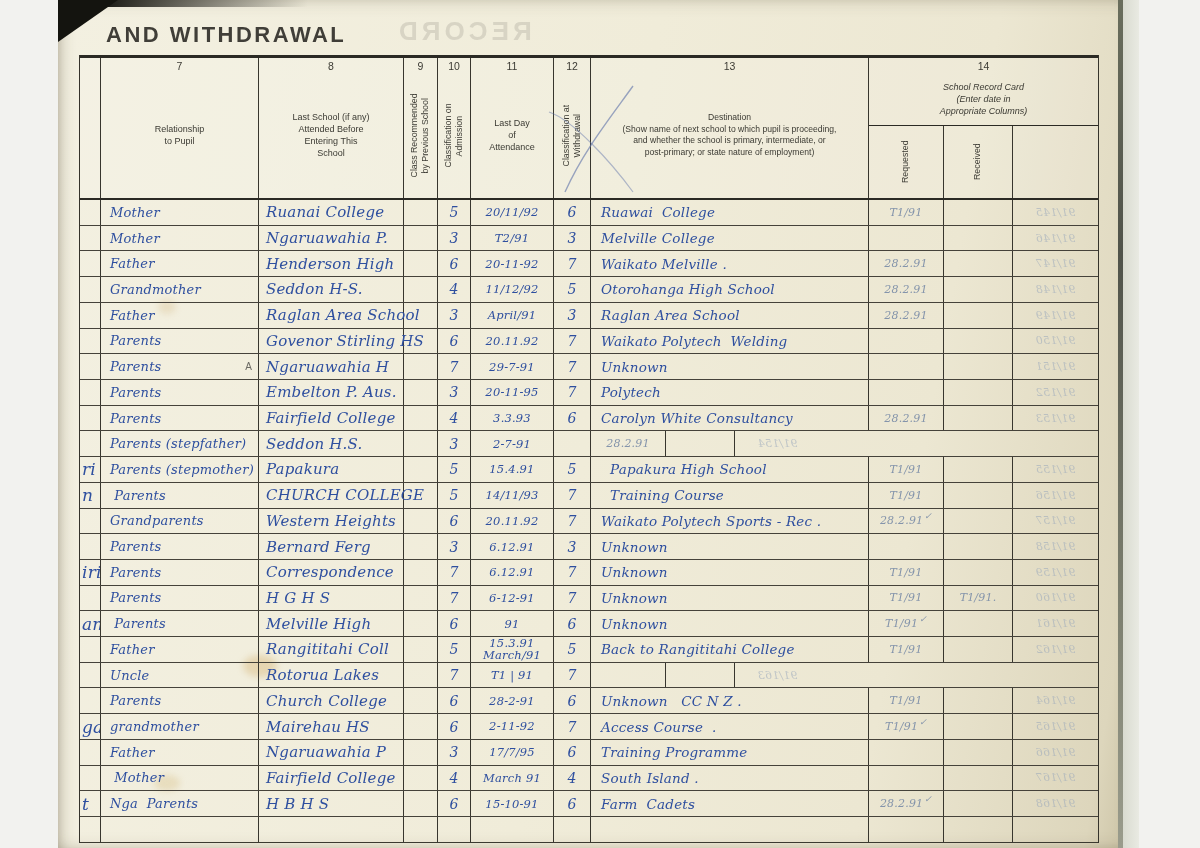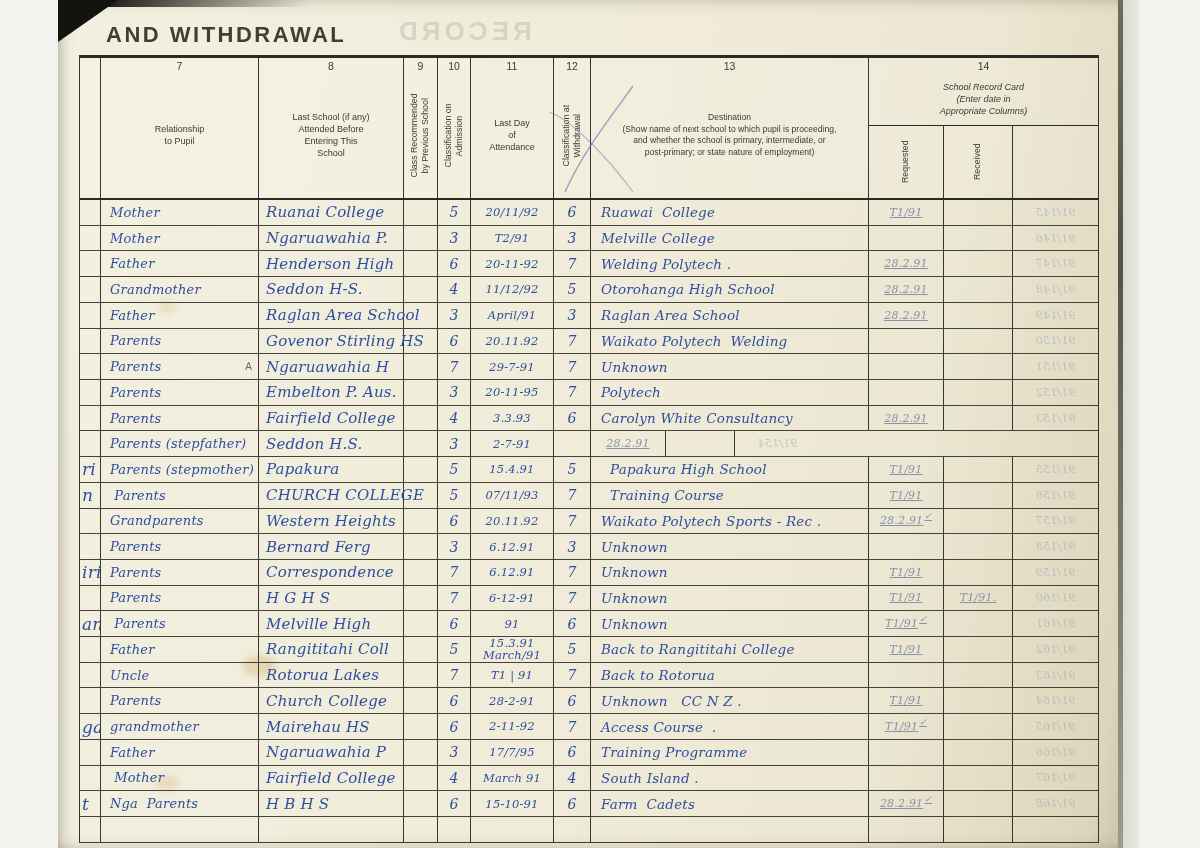--- a/index.html
+++ b/index.html
@@ -64,21 +64,21 @@
   .card-sub .hsub{box-sizing:border-box;border-right:1px solid #38362e;display:flex;}
   .card-sub .hsub:last-child{border-right:none;}
 
   
   .hw{font-family:"DejaVu Serif", serif;font-style:italic;color:#2e4f9f;letter-spacing:.2px;}
   .c-rel{padding-left:9px;font-size:13px;}
   .c-school{padding-left:7px;font-size:15px;text-align:center;}
   .c-c10,.c-c12{justify-content:center;font-size:14px;}
   .c-c11{justify-content:center;font-size:11.5px;white-space:pre-line;text-align:center;line-height:1.05;}
   .c-dest{padding-left:10px;font-size:13.5px;}
-  .c-req,.c-rec{justify-content:center;font-size:11px;color:#8494ab;text-decoration:underline;}
+  .c-req,.c-rec{justify-content:center;font-size:11px;color:#8494ab;}
   .c-ghost{justify-content:center;font-size:11px;color:#93a3ba;opacity:.5;transform:scaleX(-1);}
   .c-margin{justify-content:flex-start;padding-left:2px;font-size:17px;overflow:hidden;}
   .check{font-size:9px;color:#8494ab;position:relative;top:-5px;margin-left:1px;}
   .rel-note{margin-left:auto;padding-right:6px;font-size:10px;color:#6b6a63;font-style:normal;
     font-family:"Liberation Sans",sans-serif;}
 
   .scribble{position:absolute;left:545px;top:82px;pointer-events:none;}
 </style>
 </head>
 <body>
@@ -187,21 +187,21 @@
   </div>
 
   <div class="row">
     <div class="cell c-margin hw cw-margin"></div>
     <div class="cell c-rel hw cw-rel">Father</div>
     <div class="cell c-school hw cw-school">Henderson High</div>
     <div class="cell cw-c9"></div>
     <div class="cell c-c10 hw cw-c10">6</div>
     <div class="cell c-c11 hw cw-c11">20-11-92</div>
     <div class="cell c-c12 hw cw-c12">7</div>
-    <div class="cell c-dest hw cw-dest">Welding Polytech .</div>
+    <div class="cell c-dest hw cw-dest">Waikato Melville .</div>
     <div class="cell c-req hw cw-req">28.2.91</div>
     <div class="cell c-rec hw cw-rec"></div>
     <div class="cell c-ghost hw cw-blank">91/147</div>
   </div>
 
   <div class="row">
     <div class="cell c-margin hw cw-margin"></div>
     <div class="cell c-rel hw cw-rel">Grandmother</div>
     <div class="cell c-school hw cw-school">Seddon H-S.</div>
     <div class="cell cw-c9"></div>
@@ -310,21 +310,21 @@
     <div class="cell c-rec hw cw-rec"></div>
     <div class="cell c-ghost hw cw-blank">91/155</div>
   </div>
 
   <div class="row">
     <div class="cell c-margin hw cw-margin">n</div>
     <div class="cell c-rel hw cw-rel"> Parents</div>
     <div class="cell c-school hw cw-school">CHURCH COLLEGE</div>
     <div class="cell cw-c9"></div>
     <div class="cell c-c10 hw cw-c10">5</div>
-    <div class="cell c-c11 hw cw-c11">07/11/93</div>
+    <div class="cell c-c11 hw cw-c11">14/11/93</div>
     <div class="cell c-c12 hw cw-c12">7</div>
     <div class="cell c-dest hw cw-dest">  Training Course</div>
     <div class="cell c-req hw cw-req">T1/91</div>
     <div class="cell c-rec hw cw-rec"></div>
     <div class="cell c-ghost hw cw-blank">91/156</div>
   </div>
 
   <div class="row">
     <div class="cell c-margin hw cw-margin"></div>
     <div class="cell c-rel hw cw-rel">Grandparents</div>
@@ -411,21 +411,20 @@
   </div>
 
   <div class="row">
     <div class="cell c-margin hw cw-margin"></div>
     <div class="cell c-rel hw cw-rel">Uncle</div>
     <div class="cell c-school hw cw-school">Rotorua Lakes</div>
     <div class="cell cw-c9"></div>
     <div class="cell c-c10 hw cw-c10">7</div>
     <div class="cell c-c11 hw cw-c11">T1 | 91</div>
     <div class="cell c-c12 hw cw-c12">7</div>
-    <div class="cell c-dest hw cw-dest">Back to Rotorua</div>
     <div class="cell c-req hw cw-req"></div>
     <div class="cell c-rec hw cw-rec"></div>
     <div class="cell c-ghost hw cw-blank">91/163</div>
   </div>
 
   <div class="row">
     <div class="cell c-margin hw cw-margin"></div>
     <div class="cell c-rel hw cw-rel">Parents</div>
     <div class="cell c-school hw cw-school">Church College</div>
     <div class="cell cw-c9"></div>

